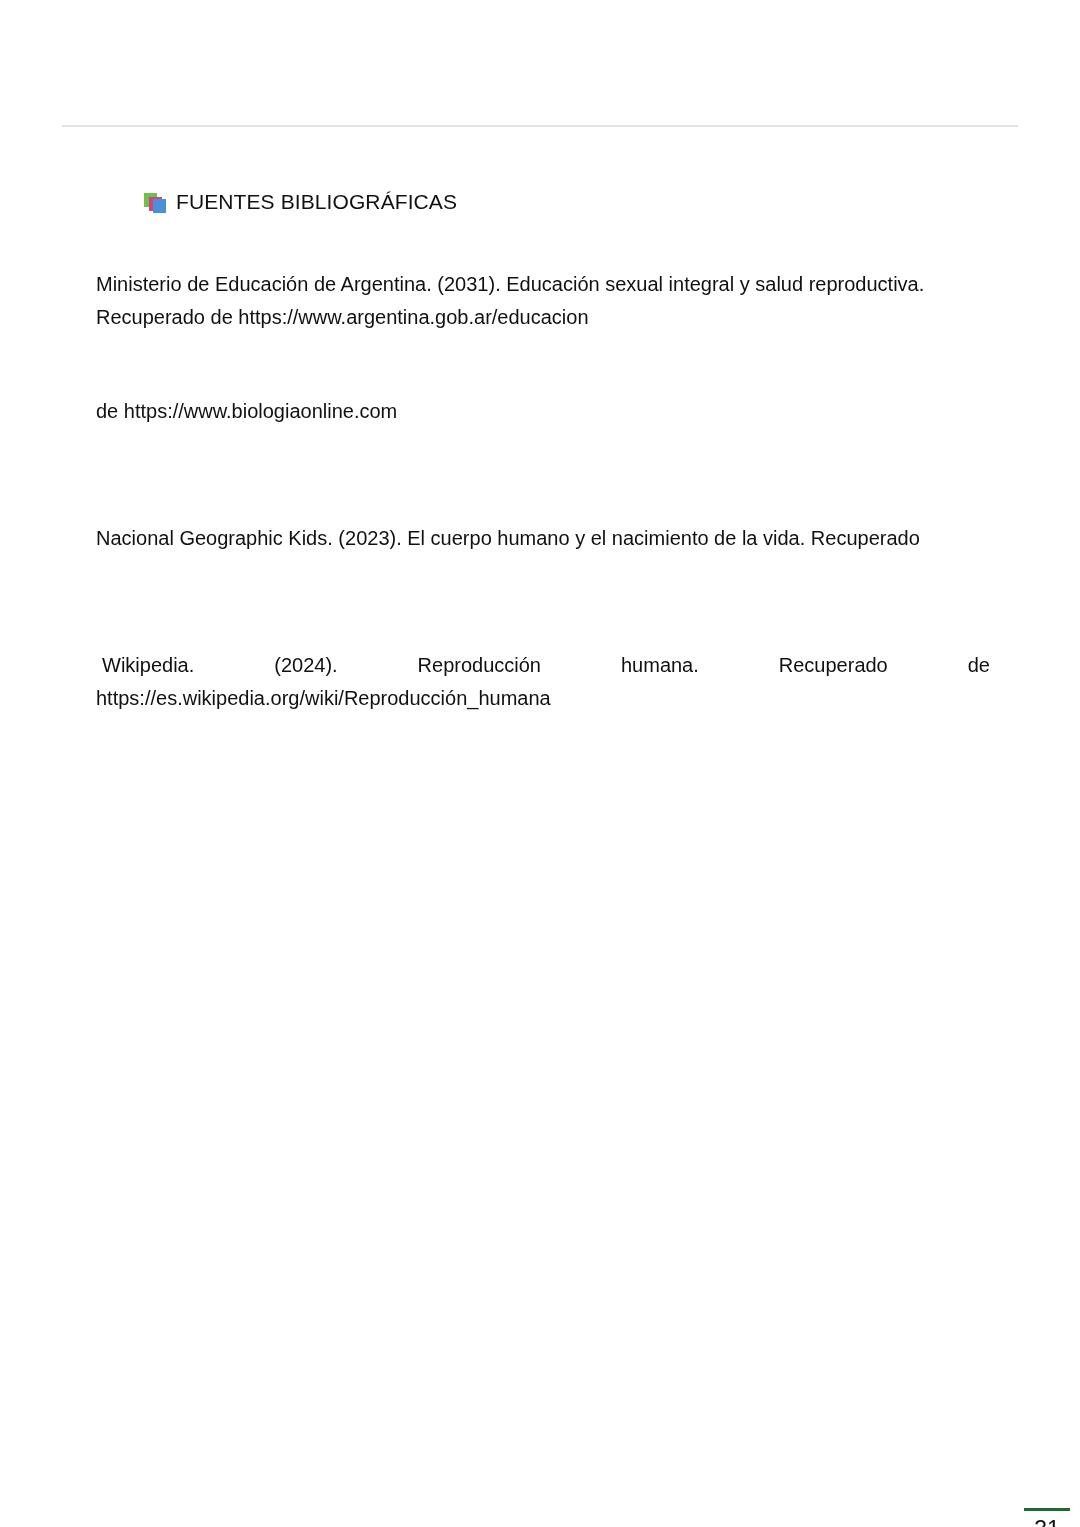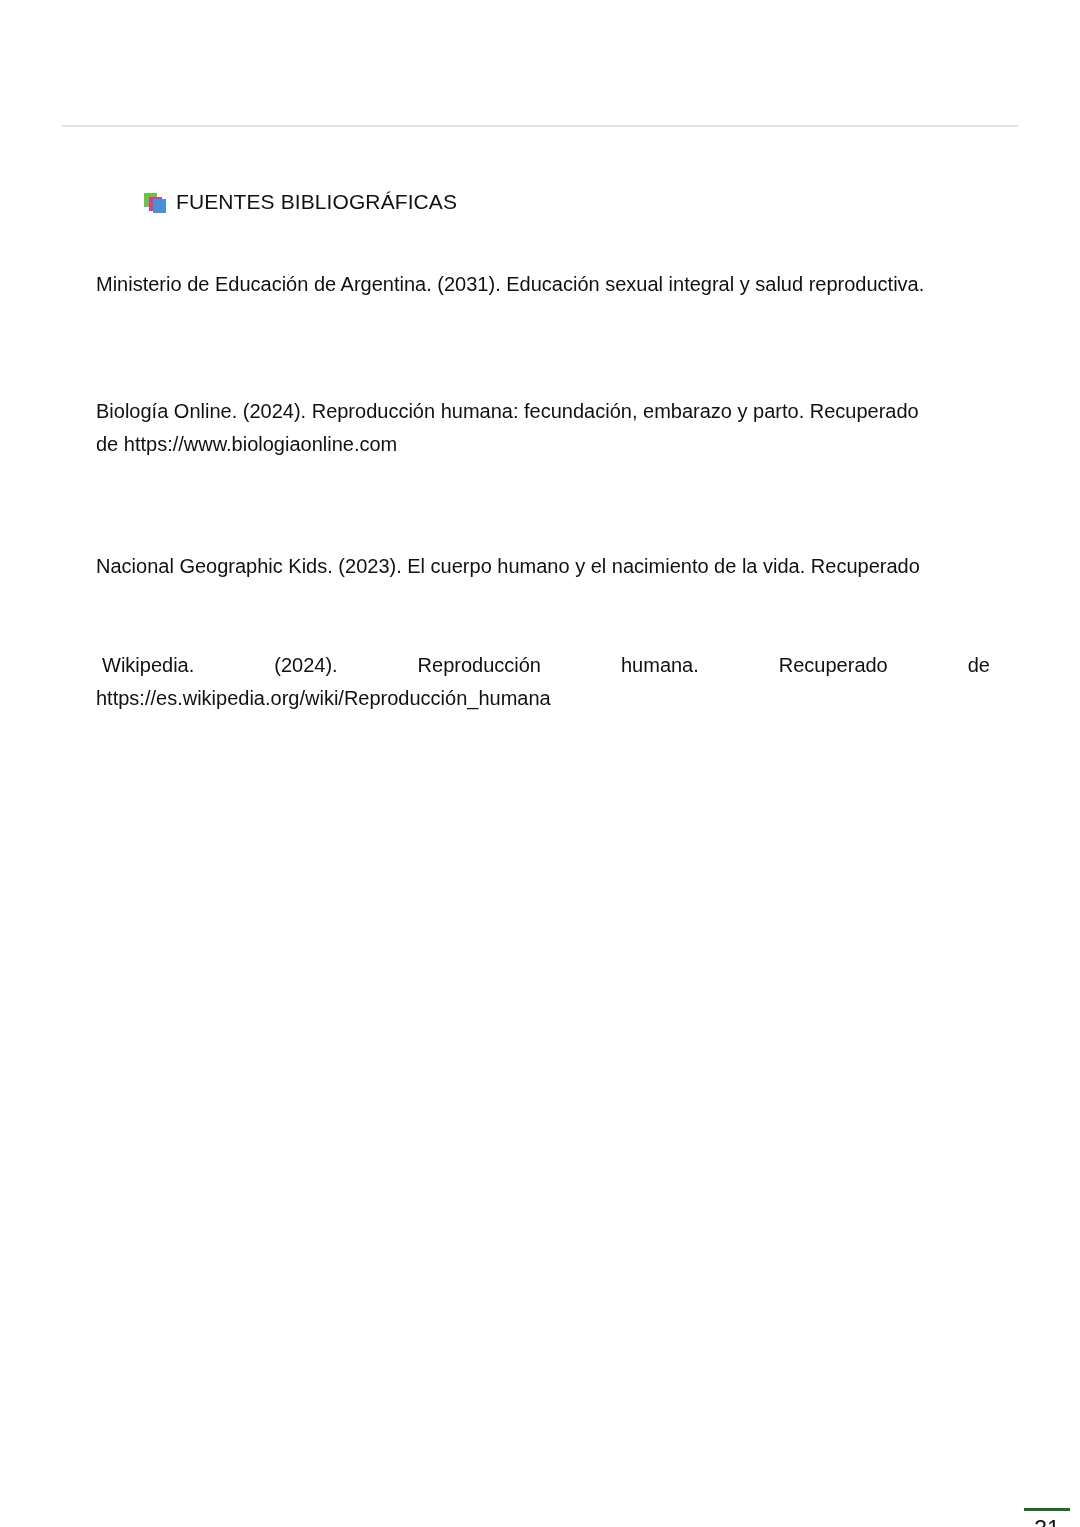--- a/index.html
+++ b/index.html
@@ -9,21 +9,21 @@
   .heading { position: absolute; left: 100px; top: 190px; display: flex; align-items: center; gap: 8px;
              font-size: 21px; letter-spacing: 0.1px; margin-left: 44px; }
   .books-icon { position: relative; width: 24px; height: 22px; }
   .books-icon span { position: absolute; width: 13px; height: 14px; }
   .books-icon .b1 { left: 0; top: 2px; background: #6cc24a; }
   .books-icon .b2 { left: 5px; top: 6px; background: #d9407a; }
   .books-icon .b3 { left: 9px; top: 8px; background: #4a90d9; }
   .ref { position: absolute; left: 96px; width: 894px; font-size: 20px; line-height: 32.5px; text-align: justify; }
   .r1 { top: 268px; }
   .r2 { top: 395px; }
-  .r3 { top: 522px; margin-top: 28px; }
+  .r3 { top: 522px; }
   .r4 { top: 649px; text-align-last: left; }
   .r4 .first { display: flex; justify-content: space-between; padding-left: 6px; }
   .pagenum { position: absolute; left: 1024px; top: 1508px; width: 46px; height: 57px; }
   .pagenum .bar-top { position: absolute; left: 0; top: 0; width: 46px; height: 3px; background: #1d6b2d; }
   .pagenum .bar-bot { position: absolute; left: 0; bottom: 0; width: 46px; height: 5px; background: #1d6b2d; }
   .pagenum .num { position: absolute; left: 0; top: 8px; width: 46px; text-align: center; font-size: 23px; }
 </style>
 </head>
 <body>
 
@@ -33,24 +33,24 @@
   <span class="books-icon">
     <span class="b1"></span>
       <span class="b2"></span>
       <span class="b3"></span>
   </span>
   <span>FUENTES BIBLIOGRÁFICAS</span>
 </div>
 
 <div class="ref r1">
   <div>Ministerio de Educación de Argentina. (2031). Educación sexual integral y salud reproductiva.</div>
+  <div>Recuperado de https://www.argentina.gob.ar/educacion</div>
 </div>
 
 <div class="ref r2">
-  <div>Biología Online. (2024). Reproducción humana: fecundación, embarazo y parto. Recuperado</div>
   <div>de https://www.biologiaonline.com</div>
 </div>
 
 <div class="ref r3">
   <div>Nacional Geographic Kids. (2023). El cuerpo humano y el nacimiento de la vida. Recuperado</div>
 </div>
 
 <div class="ref r4">
   <div class="first">
     <span>Wikipedia.</span>

